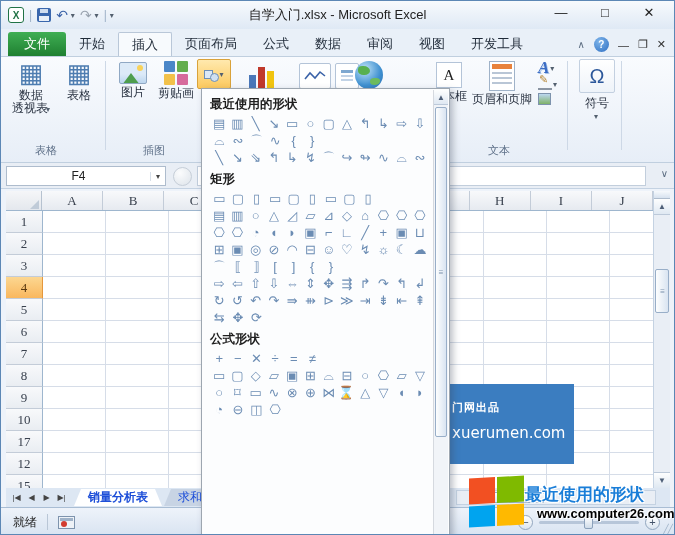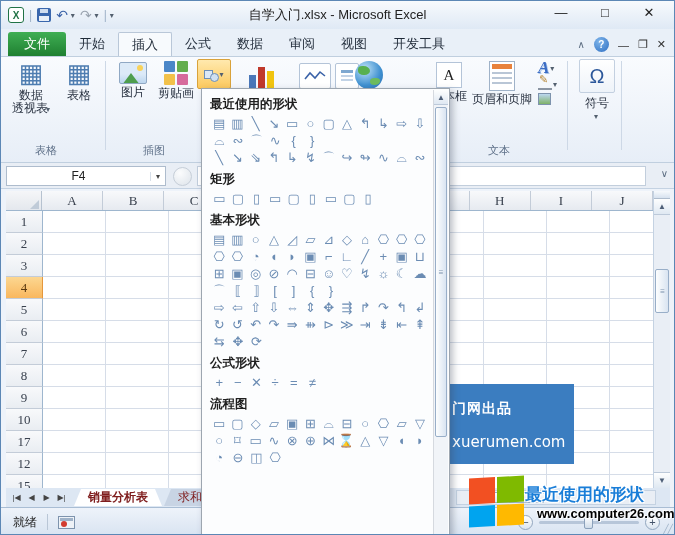--- a/index.html
+++ b/index.html
@@ -99,36 +99,36 @@
     font-family:"Liberation Serif",serif;font-size:13px;color:#39414e;}
   .rowheads{position:absolute;left:0;top:20px;width:37px;bottom:0;overflow:hidden;}
   .rowcell{width:37px;height:22px;border-bottom:1px solid #c3ccd8;border-right:1px solid #9eb6ce;
     background:linear-gradient(#f8f9fb,#e9edf2);display:flex;align-items:center;justify-content:center;
     font-family:"Liberation Serif",serif;font-size:13px;color:#39414e;}
   .rowcell.sel{background:linear-gradient(#fcd791,#f9b75e);border-right:1px solid #e5973c;color:#5b3a10;}
   .gridarea{position:absolute;left:37px;top:20px;width:610px;bottom:0;background:
     repeating-linear-gradient(to right,transparent 0 62px,#d6dde8 62px 63px),
     repeating-linear-gradient(to bottom,transparent 0 21px,#d6dde8 21px 22px),#fff;}
   .promo{position:absolute;left:438px;top:193px;width:130px;height:80px;background:#3b7dc0;color:#fff;padding:16px 0 0 8px;}
-  .promo .p1{font-size:14px;font-weight:bold;letter-spacing:1px;}
-  .promo .p2{font-size:15px;margin-top:15px;font-family:"DejaVu Sans",sans-serif;}
+  .promo .p1{font-size:11px;font-weight:bold;letter-spacing:1px;}
+  .promo .p2{font-size:15px;margin-top:9px;font-family:"DejaVu Sans",sans-serif;}
   .vscroll{position:absolute;left:647px;top:0;width:17px;bottom:0;background:#e9eef5;border-left:1px solid #c4d2e2;}
   .vs-split{height:8px;background:linear-gradient(#f6f9fc,#d7e2ef);border-bottom:1px solid #aebccd;}
   .vs-btn{height:16px;display:flex;align-items:center;justify-content:center;font-size:8px;color:#4f6population:#4f6078;
     color:#4f6078;background:linear-gradient(#fdfefe,#dfe8f2);border-bottom:1px solid #bcc9d9;}
   .vs-btn.down{position:absolute;bottom:0;left:0;right:0;border-top:1px solid #bcc9d9;border-bottom:none;}
   .vs-thumb{position:absolute;left:1px;right:1px;top:78px;height:44px;border:1px solid #98aec8;border-radius:2px;
     background:linear-gradient(90deg,#fdfefe,#d9e4f1);display:flex;align-items:center;justify-content:center;
     font-size:8px;color:#7d93ad;letter-spacing:-1px;}
   
   .tabbar{position:absolute;left:5px;top:487px;width:664px;height:19px;background:#dde7f3;display:flex;align-items:center;}
   .navbtns{display:flex;gap:2px;padding:0 4px;}
   .navbtn{font-size:8px;color:#444;width:13px;text-align:center;}
   .stab{height:17px;padding:0 14px;font-size:12px;display:flex;align-items:center;margin-left:2px;
-    clip-path:polygon(7px 0,calc(100% - 7px) 0,100% 100%,0 100%);background:#c8d4e4;color:#7f1d1d;}
+    clip-path:polygon(7px 0,calc(100% - 7px) 0,100% 100%,0 100%);background:#c8d4e4;color:#1d4ed8;}
   .stab.active{background:#fff;font-weight:bold;}
   .hscroll{position:absolute;left:450px;top:2px;width:200px;height:15px;background:#e9eef5;border:1px solid #c4d2e2;}
   .hs-thumb{position:absolute;left:18px;top:1px;width:70px;height:11px;border:1px solid #98aec8;border-radius:2px;
     background:linear-gradient(#fdfefe,#d9e4f1);}
   
   .statusbar{position:absolute;left:0;top:506px;right:0;height:29px;
     background:linear-gradient(#eef3fa,#d8e3f1);border-top:1px solid #a9bdd4;display:flex;align-items:center;font-size:12px;}
   .status-ready{padding-left:12px;color:#222;}
   .status-sep{width:1px;height:16px;background:#b9c6d6;margin:0 10px;}
   .macro-icon{width:17px;height:13px;border:1px solid #7d93ad;background:#eef2f7;position:relative;}
@@ -187,20 +187,21 @@
       <span class="win-btn">□</span>
       <span class="win-btn">✕</span>
     </div>
   </div>
 
   <div class="tabrow">
     <div class="tab-file">文件</div>
     <div class="tabs" id="ribbon-tabs">
         <div class="tab">开始</div>
         <div class="tab active">插入</div>
+        <div class="tab">页面布局</div>
         <div class="tab">公式</div>
         <div class="tab">数据</div>
         <div class="tab">审阅</div>
         <div class="tab">视图</div>
         <div class="tab">开发工具</div>
       </div>
     <div class="tabrow-right">
       <span class="rib-collapse">∧</span>
       <span class="help-btn">?</span>
       <span class="wb-btn">—</span>
@@ -430,21 +431,20 @@
           <span class="shape-cell">▭</span>
           <span class="shape-cell">▢</span>
           <span class="shape-cell">▯</span>
           <span class="shape-cell">▭</span>
           <span class="shape-cell">▢</span>
           <span class="shape-cell">▯</span>
           <span class="shape-cell">▭</span>
           <span class="shape-cell">▢</span>
           <span class="shape-cell">▯</span>
         </div>
-        <div class="sm-title">基本形状</div>
         <div class="sm-row">
           <span class="shape-cell">▤</span>
           <span class="shape-cell">▥</span>
           <span class="shape-cell">○</span>
           <span class="shape-cell">△</span>
           <span class="shape-cell">◿</span>
           <span class="shape-cell">▱</span>
           <span class="shape-cell">⊿</span>
           <span class="shape-cell">◇</span>
           <span class="shape-cell">⌂</span>
@@ -524,21 +524,20 @@
         </div>
         <div class="sm-title">公式形状</div>
         <div class="sm-row">
           <span class="shape-cell">+</span>
           <span class="shape-cell">−</span>
           <span class="shape-cell">✕</span>
           <span class="shape-cell">÷</span>
           <span class="shape-cell">=</span>
           <span class="shape-cell">≠</span>
         </div>
-        <div class="sm-title">流程图</div>
         <div class="sm-row">
           <span class="shape-cell">▭</span>
           <span class="shape-cell">▢</span>
           <span class="shape-cell">◇</span>
           <span class="shape-cell">▱</span>
           <span class="shape-cell">▣</span>
           <span class="shape-cell">⊞</span>
           <span class="shape-cell">⌓</span>
           <span class="shape-cell">⊟</span>
           <span class="shape-cell">○</span>

